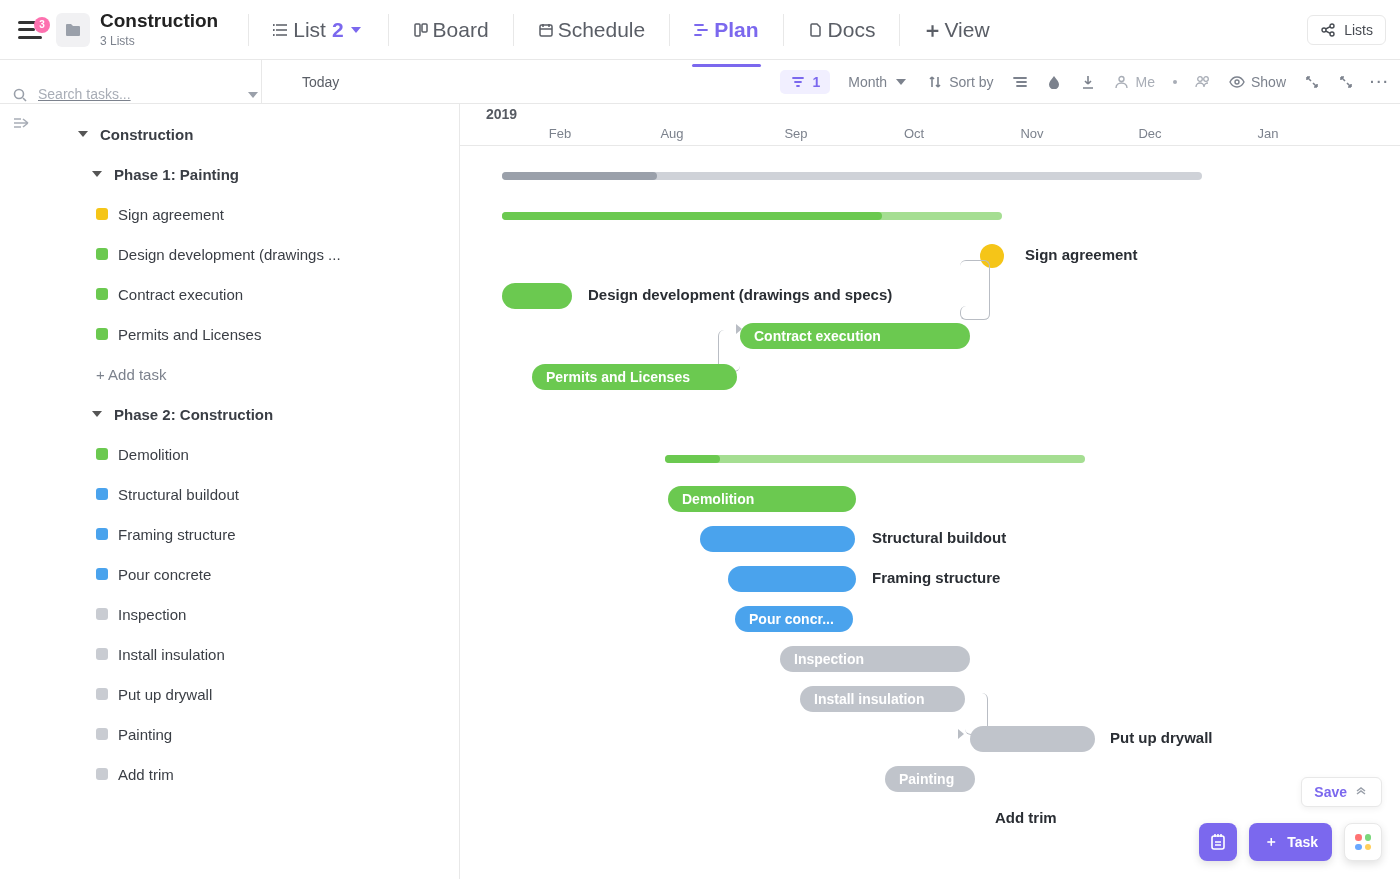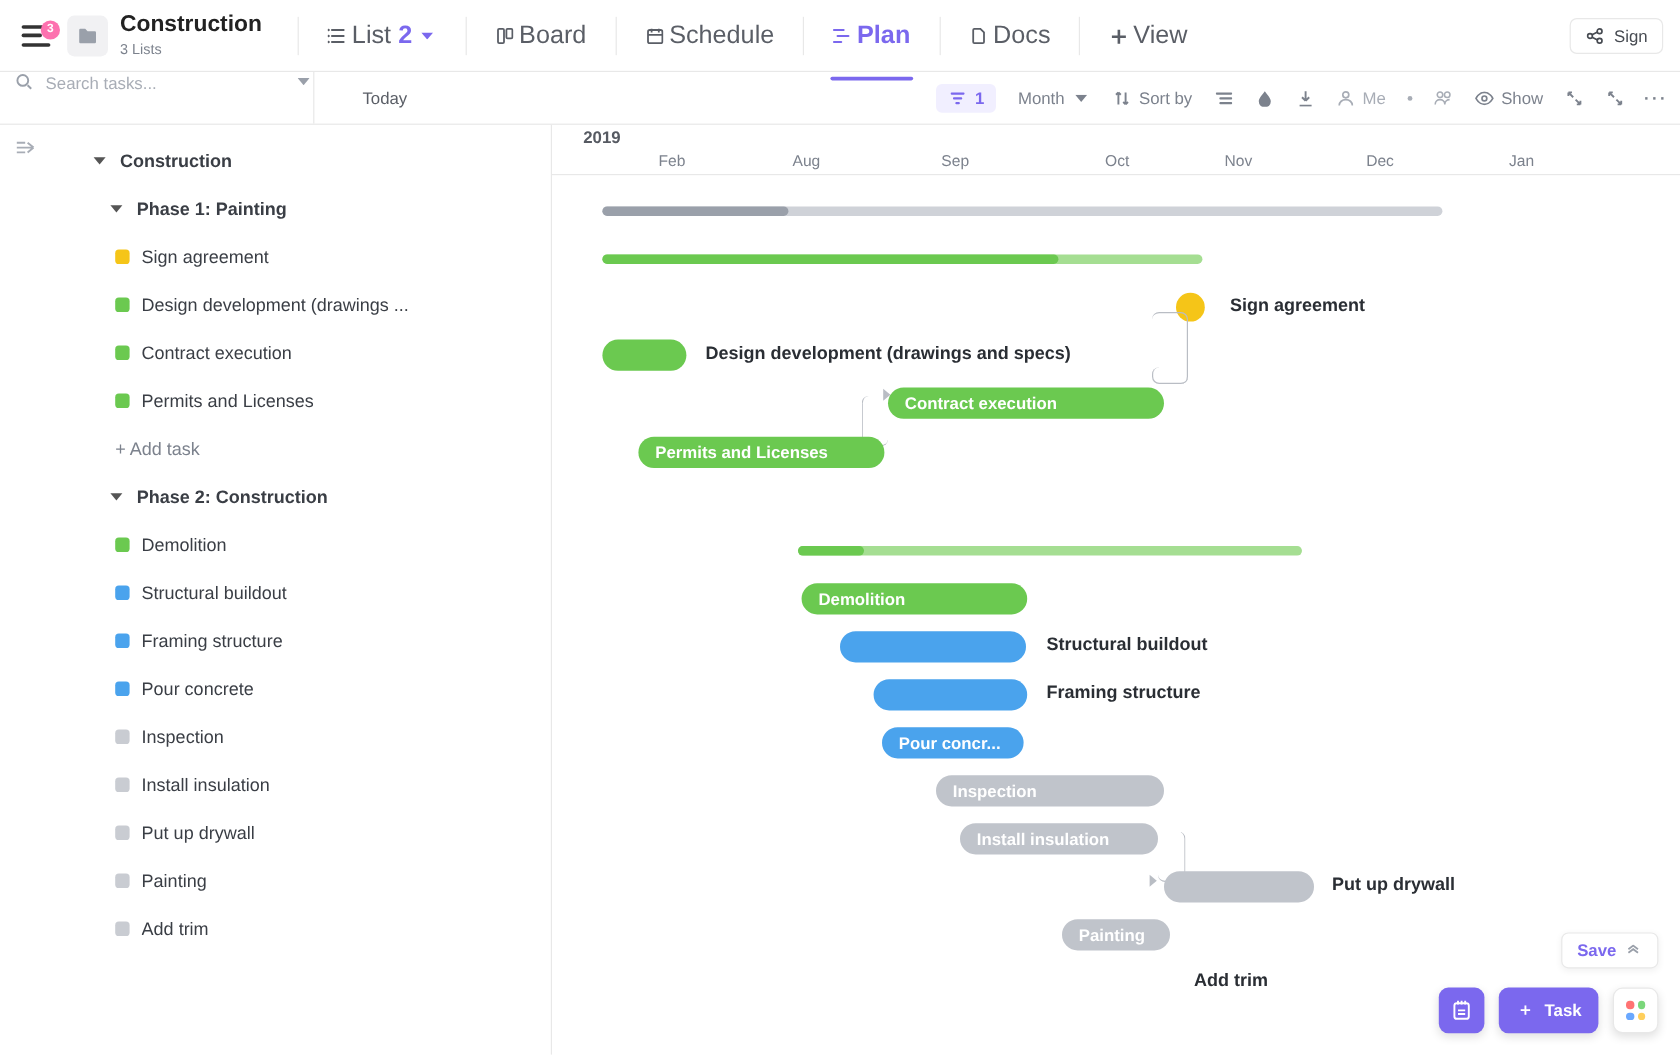--- a/index.html
+++ b/index.html
@@ -100,21 +100,21 @@
 
   
   .toolbar {
     display:flex; align-items:center;
     height:44px; border-bottom:1px solid var(--border);
     padding: 0 12px;
     gap: 18px;
     color: var(--text-light);
     font-size:14px;
   }
-  .search-wrap { display:flex; align-items:flex-start; gap:8px; width:250px; border-right:1px solid var(--border); height:100%; }
+  .search-wrap { display:flex; align-items:flex-end; gap:8px; width:250px; border-right:1px solid var(--border); height:100%; text-decoration:underline;}
   .search-wrap input {
     border:none; outline:none; flex:1; font-size:14px; color:#333;
   }
   .search-wrap input::placeholder { color: var(--text-lighter);}
   .today { padding-left: 22px; color:#5a5e66; }
   .filter-chip {
     display:flex; align-items:center; gap:6px;
     background:#f1efff; color:var(--purple);
     border-radius:5px; padding:4px 10px; font-weight:600;
   }
@@ -309,21 +309,21 @@
 
   <div class="btn-outline" style="margin-left:10px">
     <span class="icon">
       <svg width="14" height="14" viewBox="0 0 14 14">
           <circle cx="3" cy="7" r="2" fill="none" stroke="currentColor" stroke-width="1.4"></circle>
           <circle cx="11" cy="3" r="2" fill="none" stroke="currentColor" stroke-width="1.4"></circle>
           <circle cx="11" cy="11" r="2" fill="none" stroke="currentColor" stroke-width="1.4"></circle>
           <path stroke="currentColor" stroke-width="1.4" d="M4.7 6l4.6-2.3M4.7 8l4.6 2.3"></path>
         </svg>
     </span>
-    <span>Sign</span>
+    <span>Lists</span>
   </div>
 </div>
 
 <div class="toolbar">
   <div class="search-wrap">
     <span class="icon">
       <svg width="14" height="14" viewBox="0 0 14 14">
           <circle cx="6" cy="6" r="4.5" fill="none" stroke="#9aa0aa" stroke-width="1.6"></circle>
           <path stroke="#9aa0aa" stroke-width="1.6" d="M10 10l3 3"></path>
         </svg>
@@ -510,21 +510,21 @@
     </div>
   </div>
 
   <div class="gantt">
     <div class="gantt-head">
       <div class="year">2019</div>
       <div class="months">
         <div class="month" style="left:100px">Feb</div>
         <div class="month" style="left:212px">Aug</div>
         <div class="month" style="left:336px">Sep</div>
-        <div class="month" style="left:471px">Oct</div>
+        <div class="month" style="left:454px">Oct</div>
         <div class="month" style="left:572px">Nov</div>
         <div class="month" style="left:690px">Dec</div>
         <div class="month" style="left:808px">Jan</div>
       </div>
     </div>
     <div class="gantt-body">
 
       <div class="lane" style="top:10px">
         <div class="bar thin" style="left:42px; width:700px; background:#cfd2d8"></div>
         <div class="bar thin progress" style="left:42px; width:155px; background:#9aa0aa"></div>

